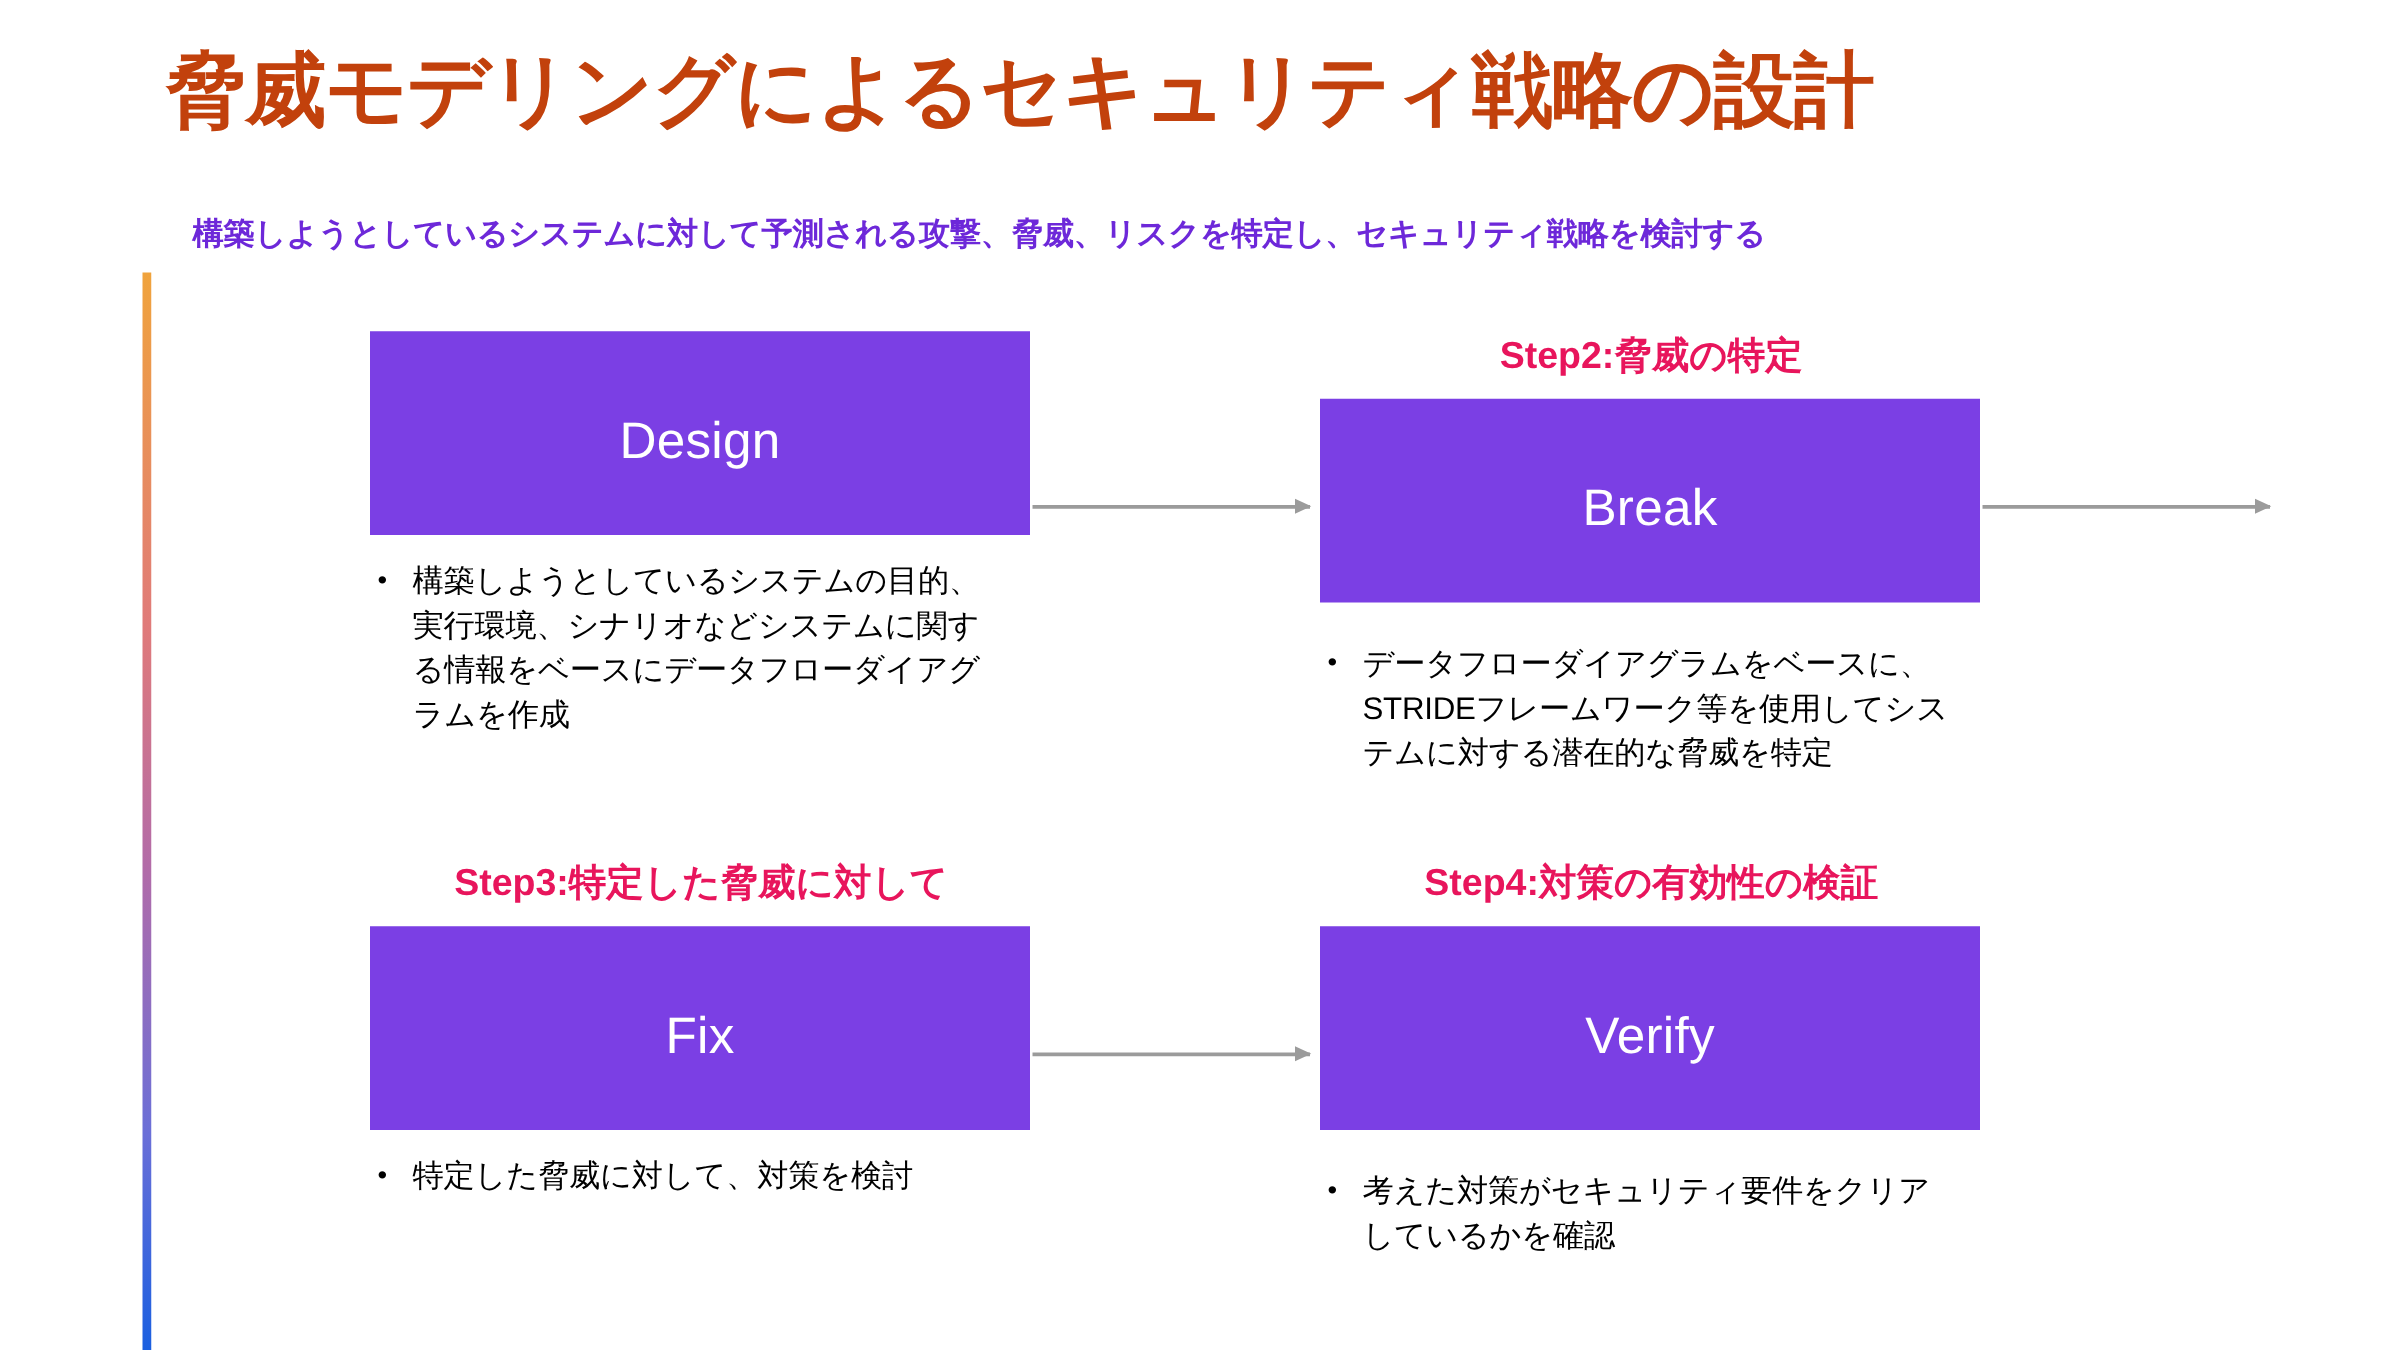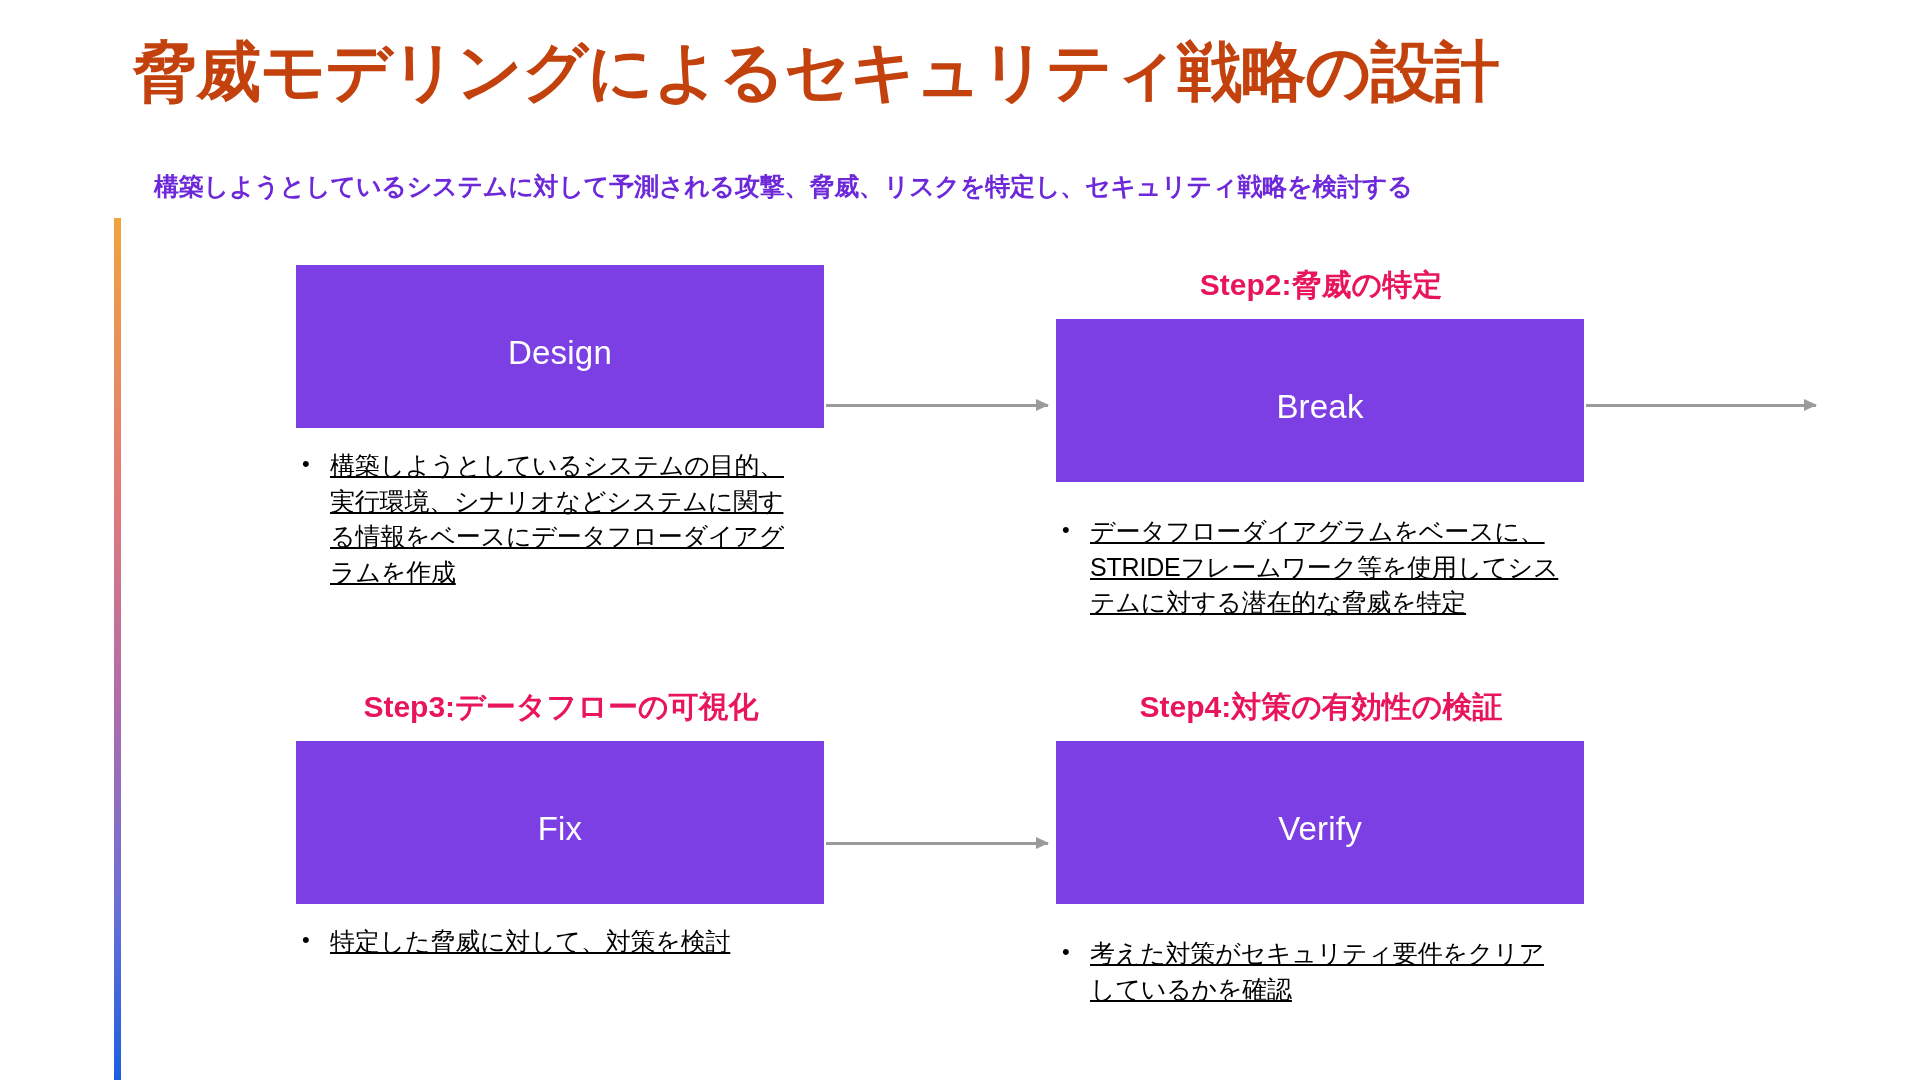--- a/index.html
+++ b/index.html
@@ -73,31 +73,30 @@
     margin-top: 13px;
     width: 528px;
     height: 163px;
     background: #7b3fe4;
     display: flex;
     align-items: center;
     justify-content: center;
   }
   .step-box-label {
     color: #ffffff;
-    font-size: 33px;
+    font-size: 41px;
     font-weight: 400;
     letter-spacing: 0.2px;
     margin-top: 12px;
   }
 
   .step-bullets {
     margin-top: 20px;
     padding: 0;
     list-style: none;
-    text-decoration: underline;
   }
   .step-bullets li {
     position: relative;
     padding-left: 34px;
     font-size: 25px;
     line-height: 1.42;
     color: #000000;
     letter-spacing: -0.2px;
   }
   .step-bullets li::before {
@@ -153,21 +152,21 @@
   <div class="step-heading">Step2:脅威の特定</div>
   <div class="step-box">
     <span class="step-box-label">Break</span>
   </div>
   <ul class="step-bullets">
     <li class="bullet-wide">データフローダイアグラムをベースに、STRIDEフレームワーク等を使用してシステムに対する潜在的な脅威を特定</li>
   </ul>
 </div>
 
 <div class="step step-3">
-  <div class="step-heading">Step3:データフローの可視化</div>
+  <div class="step-heading">Step3:特定した脅威に対して</div>
   <div class="step-box">
     <span class="step-box-label">Fix</span>
   </div>
   <ul class="step-bullets">
     <li class="bullet-narrow">特定した脅威に対して、対策を検討</li>
   </ul>
 </div>
 
 <div class="step step-4">
   <div class="step-heading">Step4:対策の有効性の検証</div>

